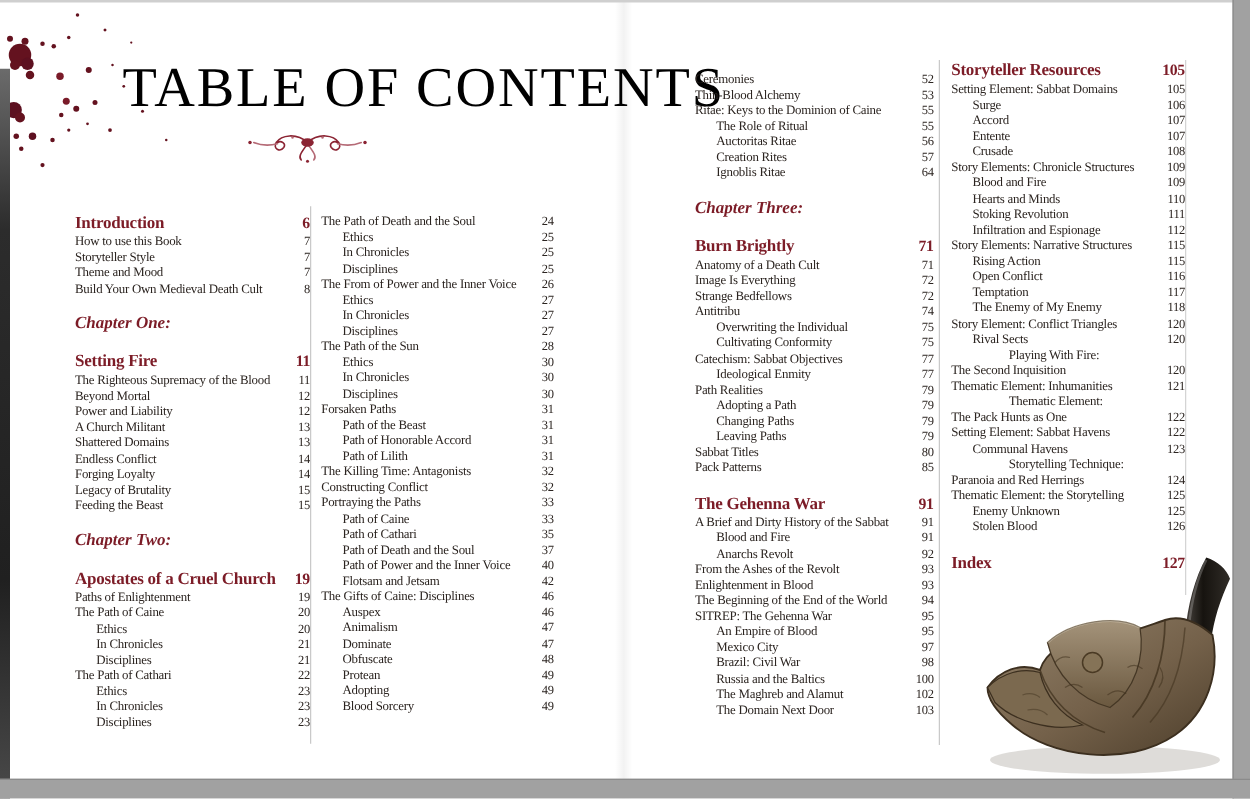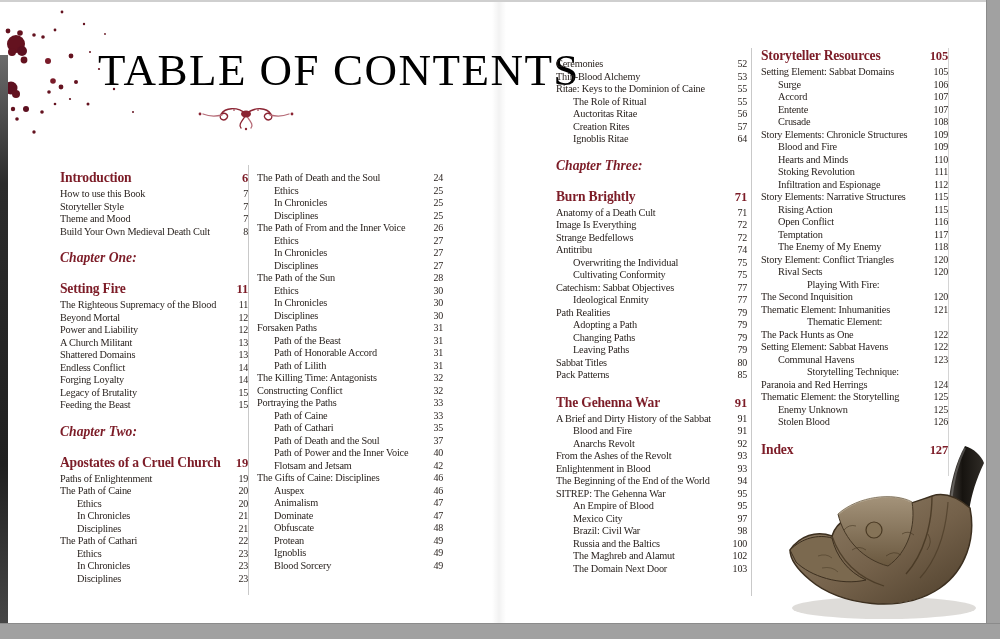--- a/index.html
+++ b/index.html
@@ -230,21 +230,21 @@
       </div>
       <div class="row s">
         <span class="lbl">In Chronicles</span>
         <span class="pg">25</span>
       </div>
       <div class="row s">
         <span class="lbl">Disciplines</span>
         <span class="pg">25</span>
       </div>
       <div class="row e">
-        <span class="lbl">The Path of From and the Inner Voice</span>
+        <span class="lbl">The From of Power and the Inner Voice</span>
         <span class="pg">26</span>
       </div>
       <div class="row s">
         <span class="lbl">Ethics</span>
         <span class="pg">27</span>
       </div>
       <div class="row s">
         <span class="lbl">In Chronicles</span>
         <span class="pg">27</span>
       </div>
@@ -334,21 +334,21 @@
       </div>
       <div class="row s">
         <span class="lbl">Obfuscate</span>
         <span class="pg">48</span>
       </div>
       <div class="row s">
         <span class="lbl">Protean</span>
         <span class="pg">49</span>
       </div>
       <div class="row s">
-        <span class="lbl">Ignoblis</span>
+        <span class="lbl">Adopting</span>
         <span class="pg">49</span>
       </div>
       <div class="row s">
         <span class="lbl">Blood Sorcery</span>
         <span class="pg">49</span>
       </div>
     </div>
   <div class="col col3" id="col2">
       <div class="row e">
         <span class="lbl">Ceremonies</span>

